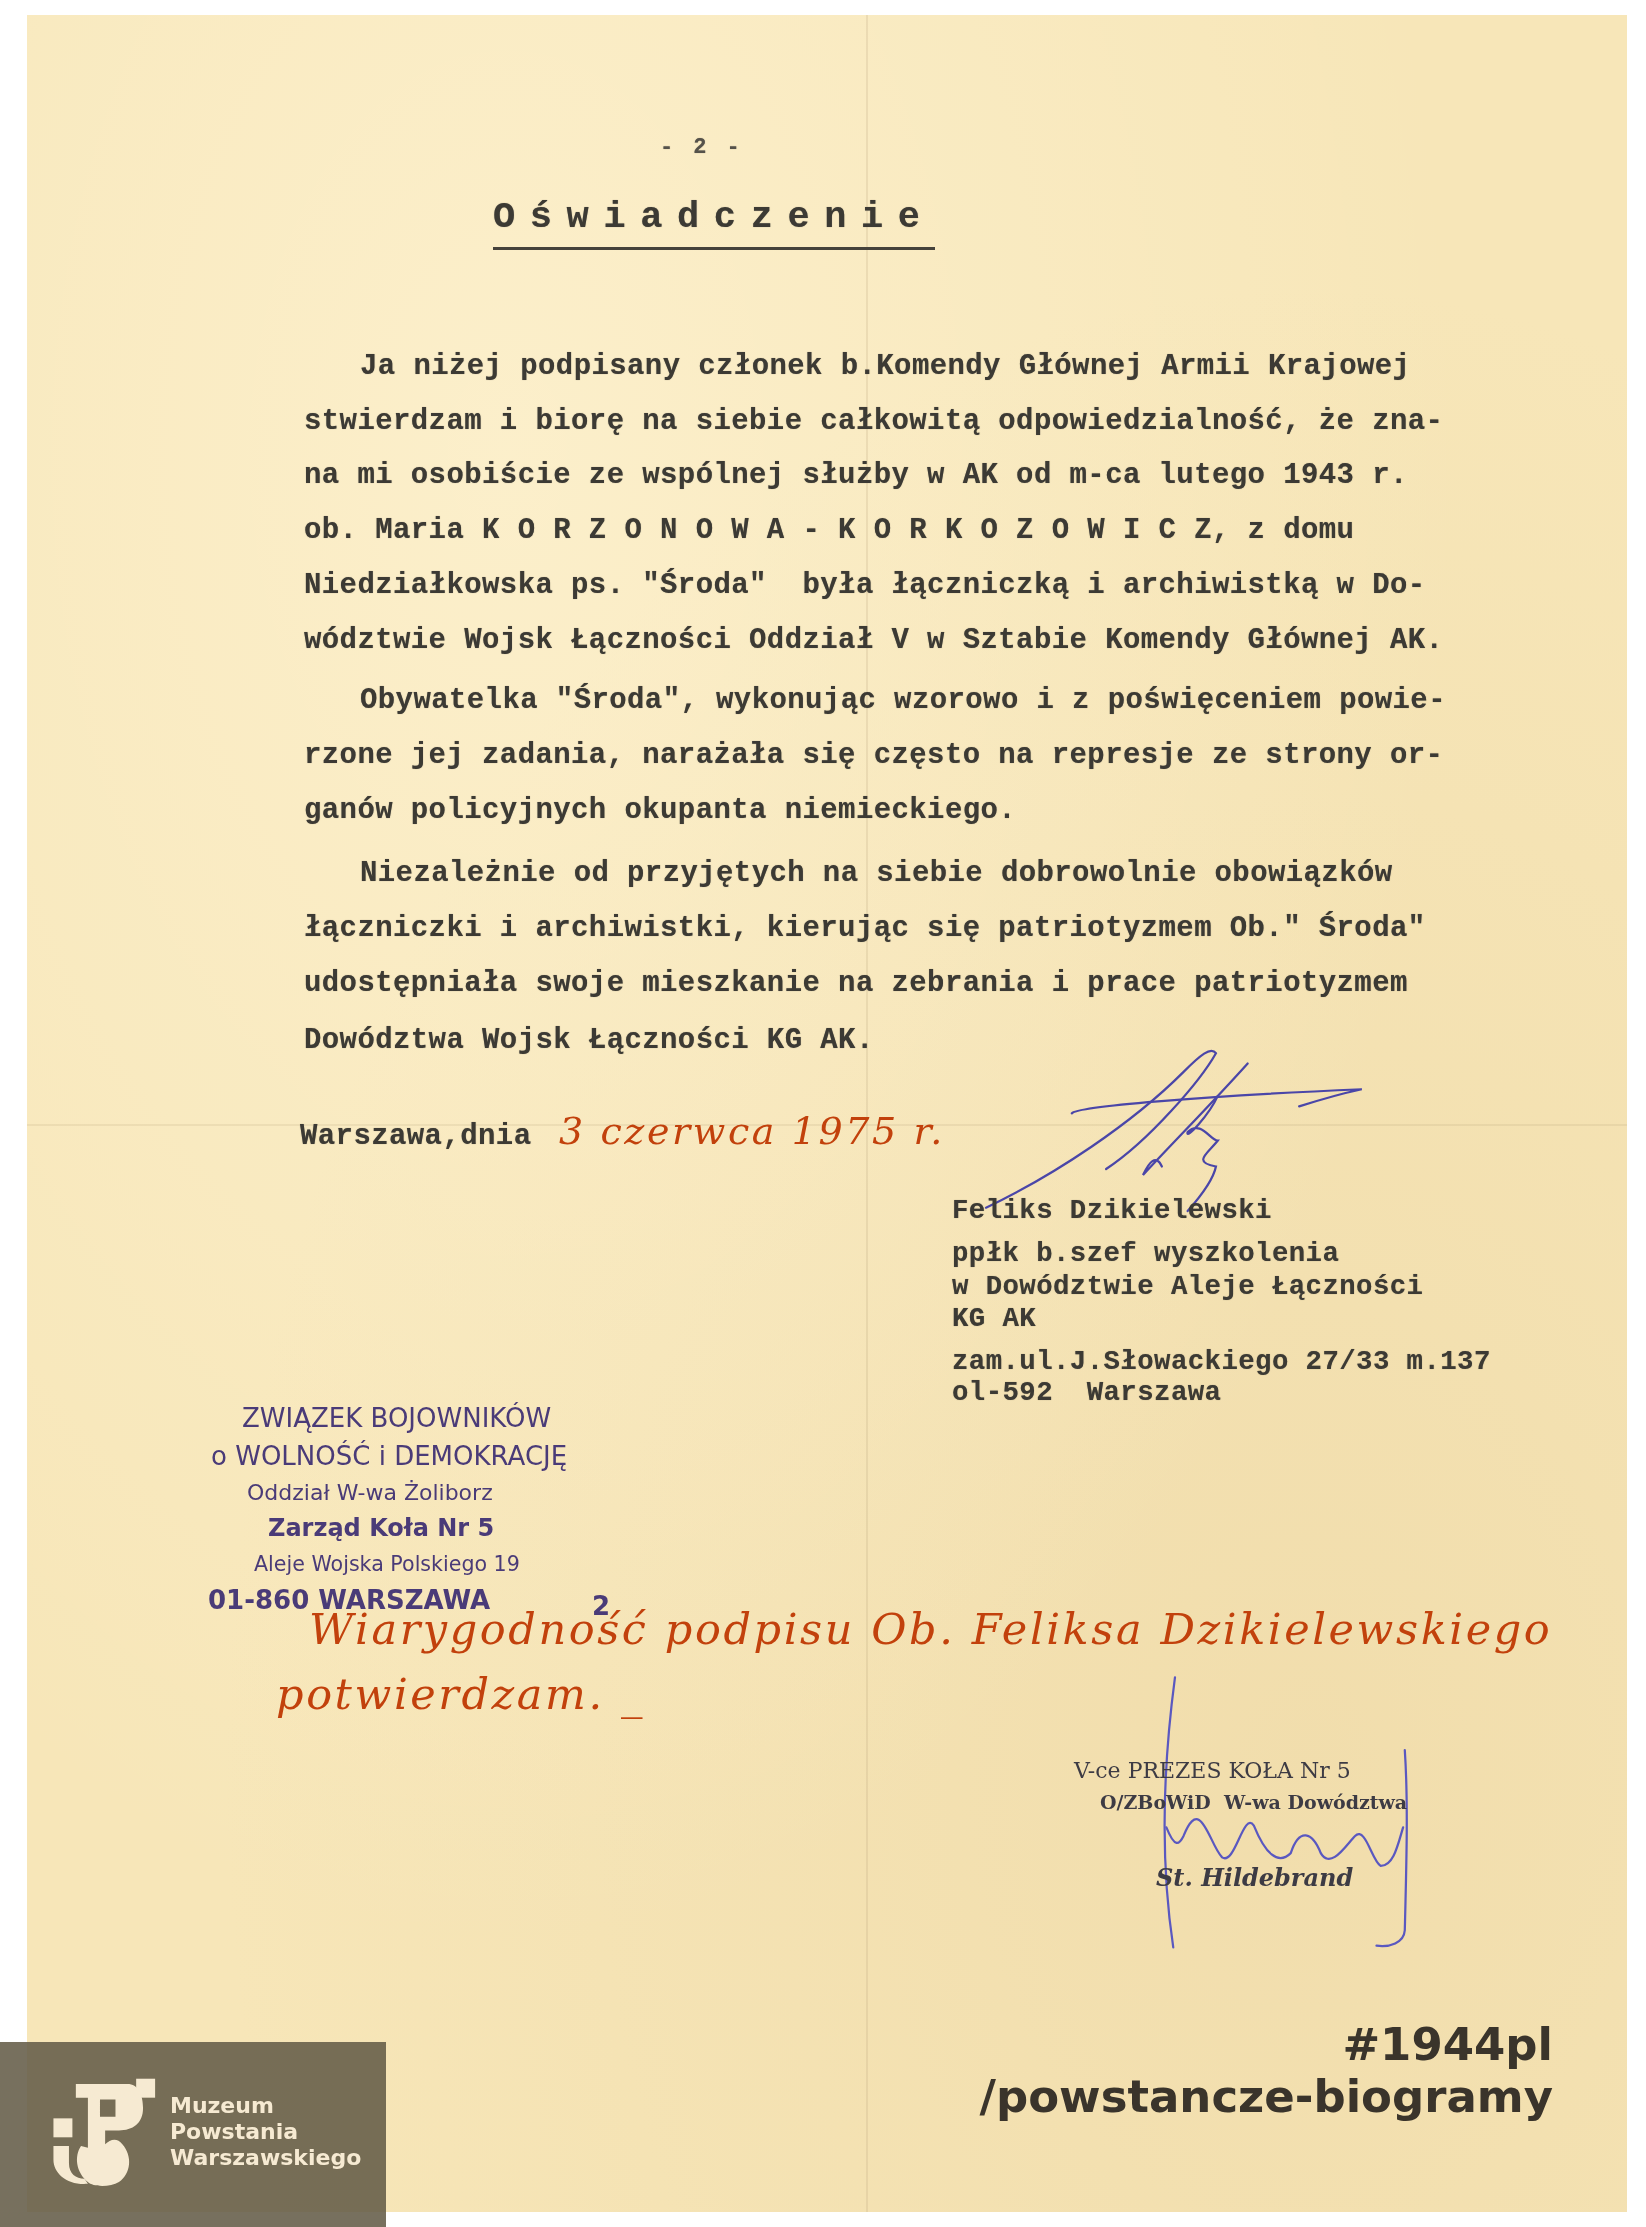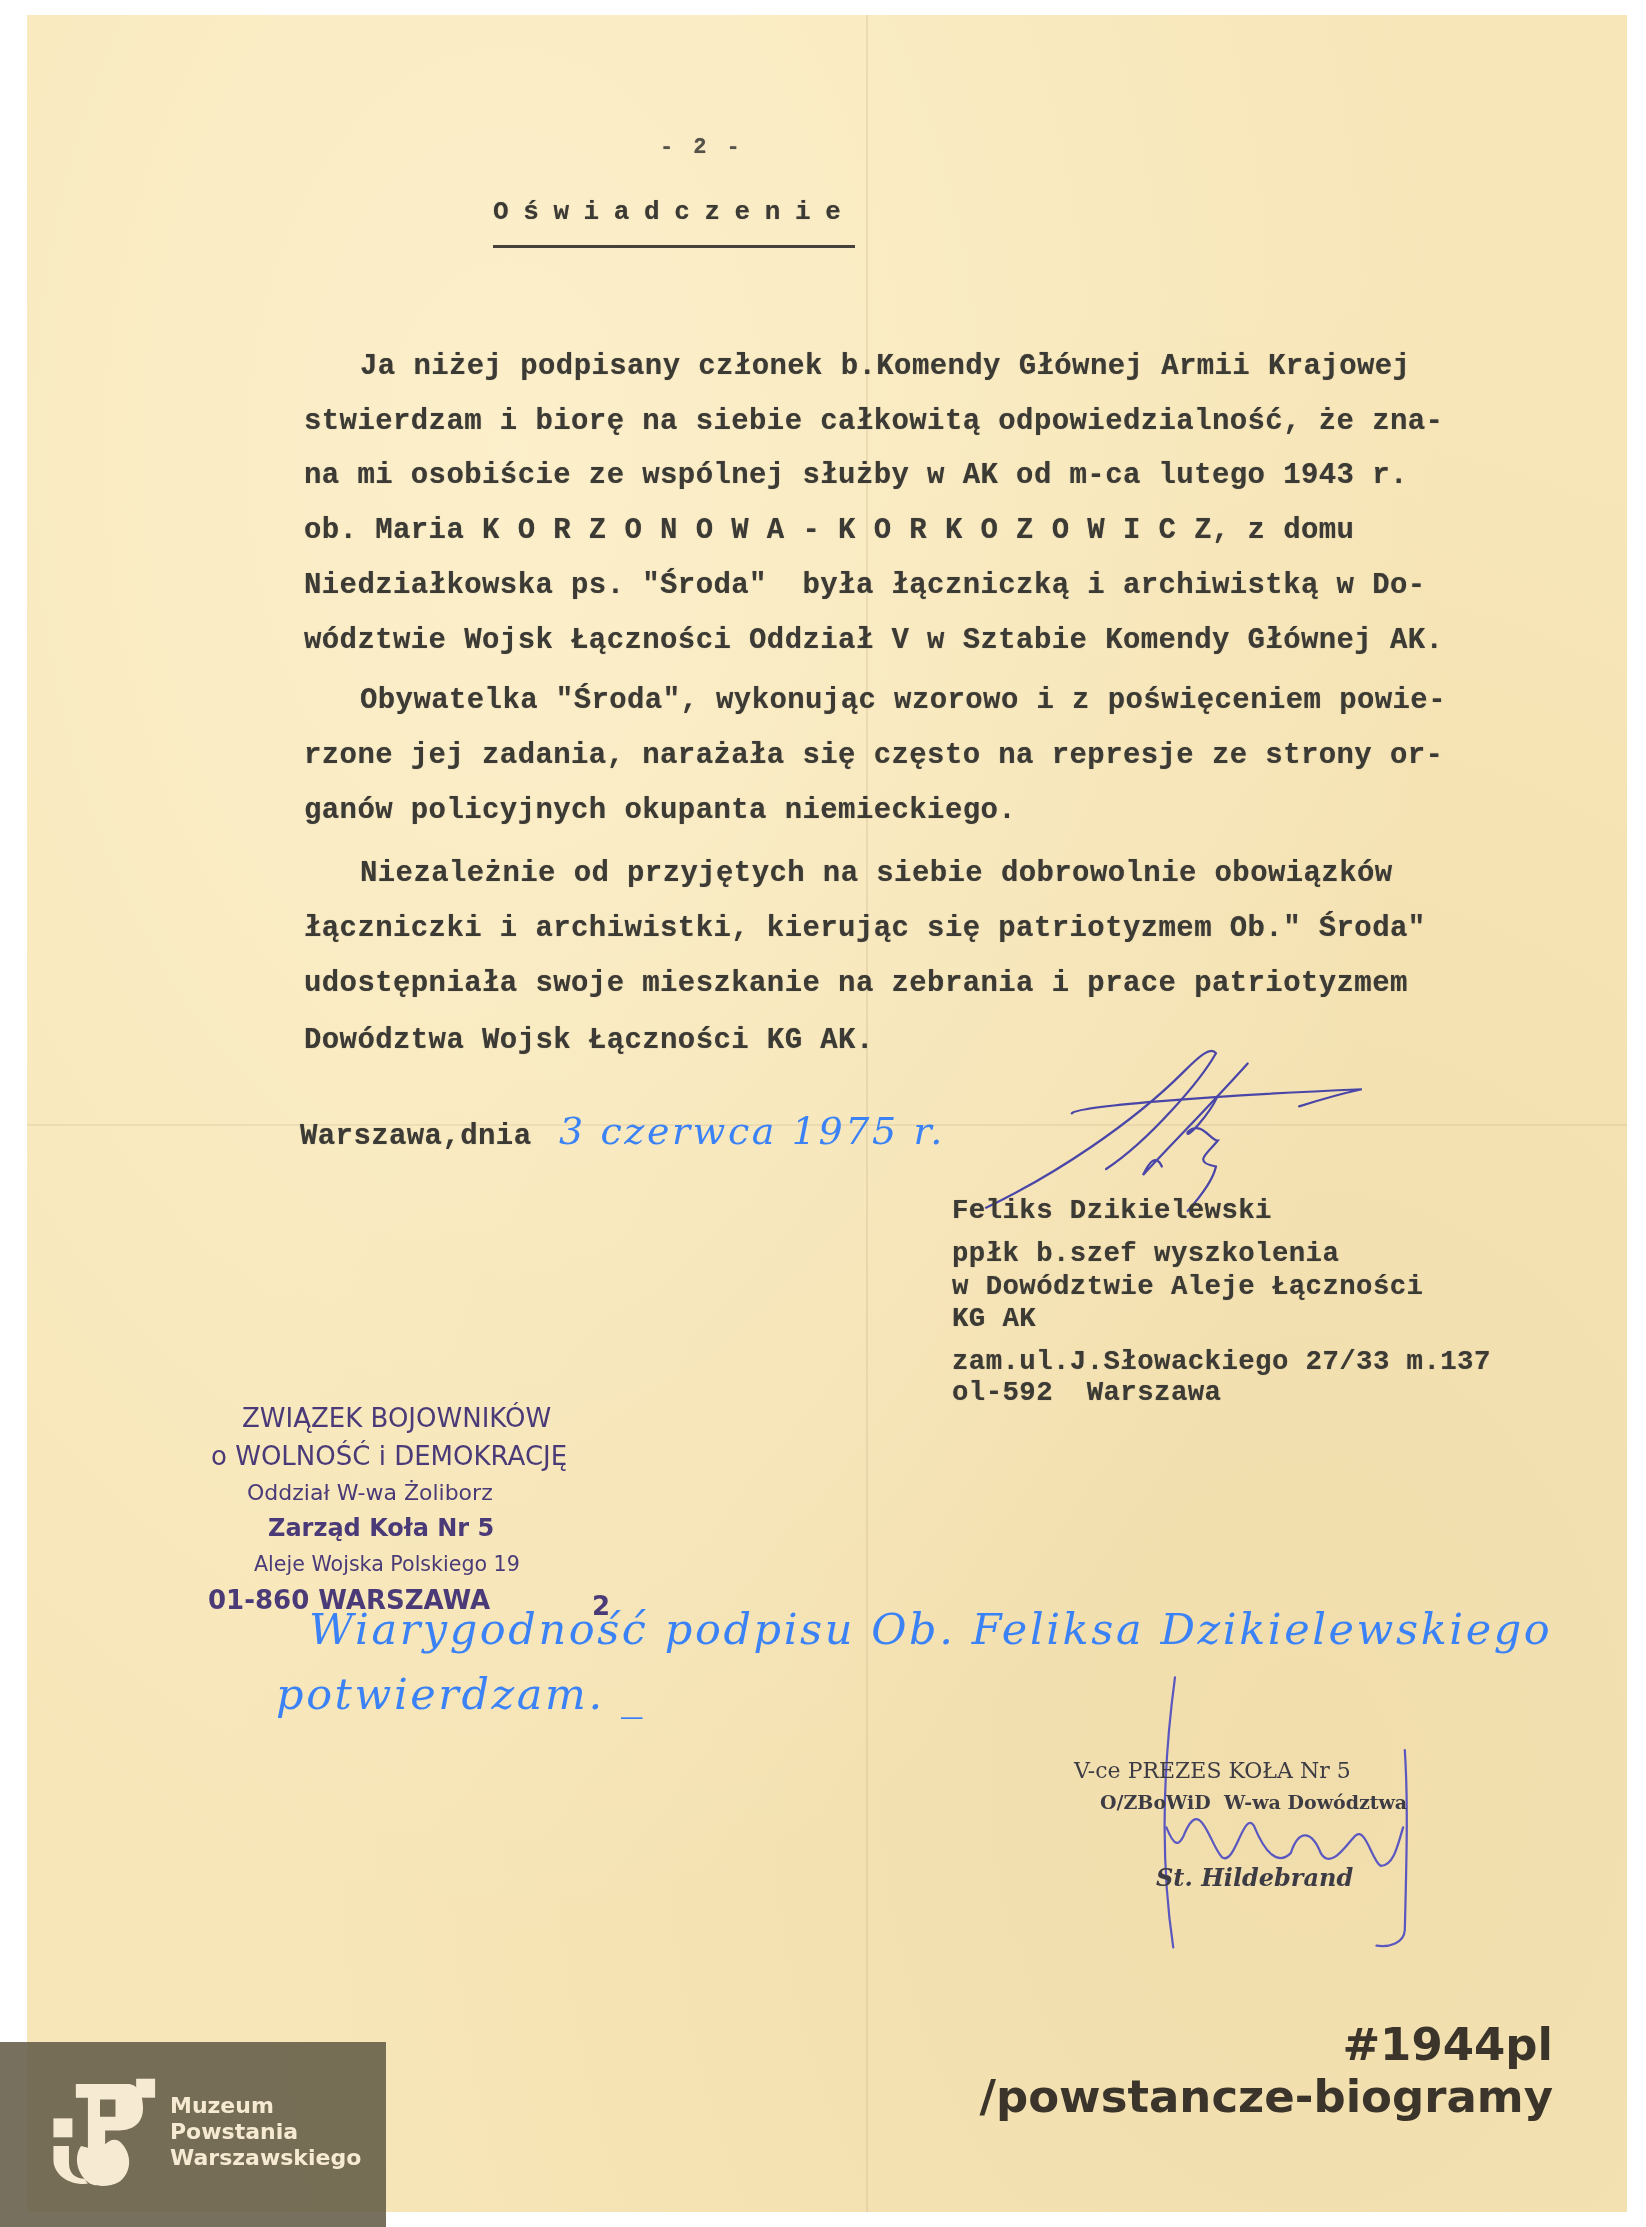--- a/index.html
+++ b/index.html
@@ -25,33 +25,33 @@
   }
   .typed {
     position: absolute; color: #3c3a34;
     font-family: "Liberation Mono", "DejaVu Sans Mono", monospace;
     font-weight: bold; font-size: 31px; line-height: 1; white-space: pre;
     letter-spacing: 0.4px;
     text-shadow: 0 0 0.9px rgba(60,58,52,0.55);
   }
   .pagemark { left: 660px; top: 137px; font-size: 22px; color:#55524a; letter-spacing: 3.4px; }
   .title {
-    left: 493px; top: 199px; font-size: 26px; letter-spacing: 14.6px;
-    border-bottom: 3.4px solid #45423b; padding-bottom: 20px;
+    left: 493px; top: 199px; font-size: 37px; letter-spacing: 14.6px;
+    border-bottom: 3.4px solid #45423b; padding-bottom: 11px;
   }
   .body-line { font-size: 29px; }
   .sig-line { font-size: 27.4px; }
   .stamp {
     position: absolute; color: #4a3b78;
     font-family: "DejaVu Sans", "Liberation Sans", sans-serif;
     white-space: pre; line-height: 1;
   }
   .stamp-2 { position: absolute; color:#4a3b78; font-family:"DejaVu Sans", sans-serif; font-size: 26px; font-weight: bold; }
   .hand {
-    position: absolute; color: #3b82f6;
+    position: absolute; color: #c2410c;
     font-family: "DejaVu Serif", "Liberation Serif", serif;
     font-style: italic; white-space: pre; line-height: 1;
     letter-spacing: 2.6px;
   }
   .vice-stamp {
     position: absolute; color: #3d3b44; font-family: "DejaVu Serif", "Liberation Serif", serif;
     white-space: pre; line-height: 1;
   }
   .logo-box {
     position: absolute; left: 0; top: 2042px; width: 386px; height: 185px;

